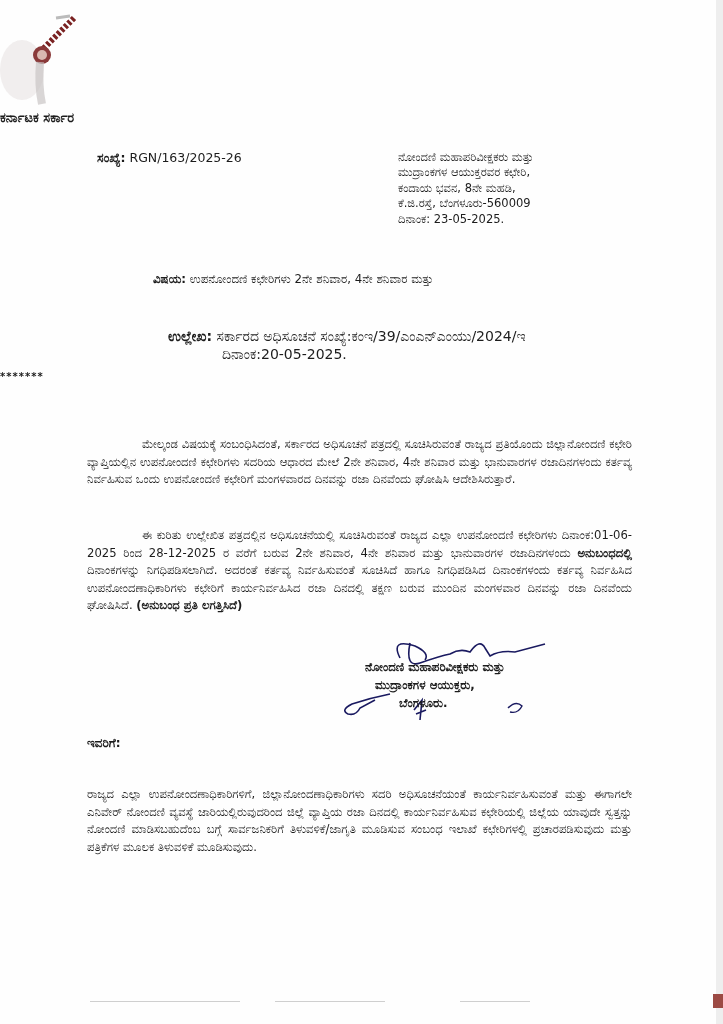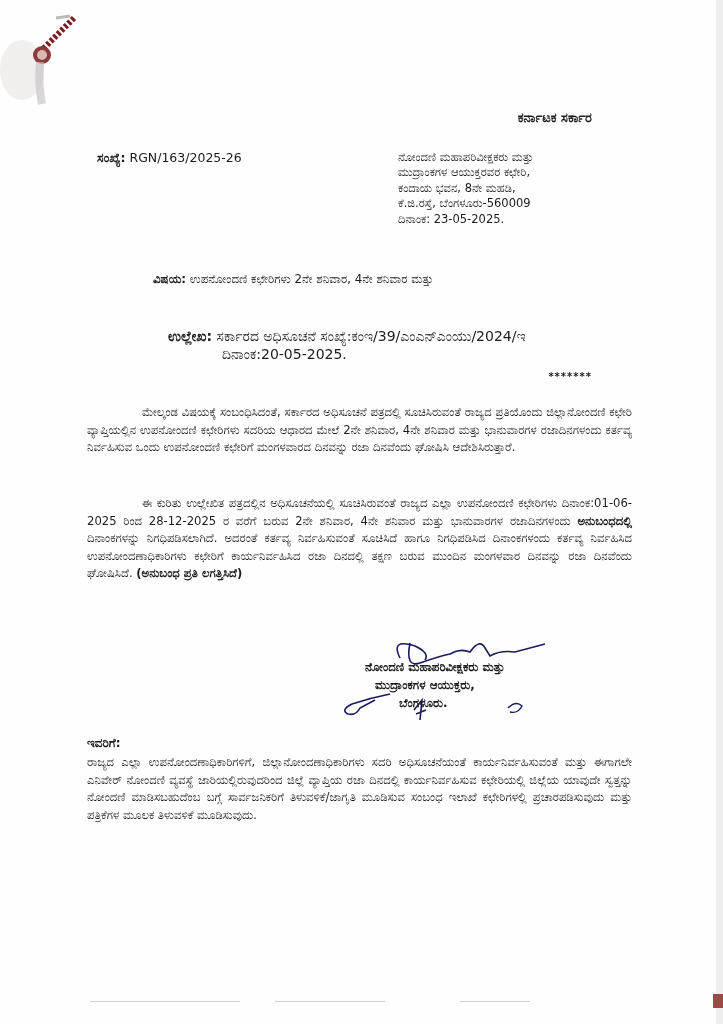--- a/index.html
+++ b/index.html
@@ -16,38 +16,39 @@
   }
   .right-edge {
     position: absolute; right: 0; top: 0; width: 7px; height: 1024px;
     background: #eeeeee;
   }
   .bottom-mark {
     position: absolute; right: 0; top: 994px; width: 10px; height: 14px;
     background: #9c4a44;
   }
   .tag-art { position: absolute; left: 0; top: 0; width: 80px; height: 115px; }
-  .centered { position: absolute; left: 0; width: 592px; text-align: right; }
+  .centered { position: absolute; left: 0; width: 592px; text-align: left; }
   .hdr1 { top: 110px; font-size: 13px; font-weight: bold; }
   .hdr2 { top: 127px; font-size: 13px; font-weight: bold; }
   .ref-no { position: absolute; left: 97px; top: 150px; font-size: 12.5px; }
   .ref-no b { font-weight: bold; }
   .addr { position: absolute; left: 398px; top: 150px; font-size: 11.5px; line-height: 15.4px; }
   .title { top: 244px; font-size: 12.5px; font-weight: bold; text-decoration: underline; }
   .subject { position: absolute; left: 153px; top: 270px; font-size: 11.8px; line-height: 18px; width: 470px; }
   .subject .lbl { font-weight: bold; margin-top: 28px; }
   .subject .line2 { padding-left: 52px; display: block; }
   .reference { position: absolute; left: 160px; top: 327px; font-size: 14px; line-height: 18px; width: 480px; margin-left: 8px; }
   .reference .lbl { font-weight: bold; }
   .reference .line2 { padding-left: 54px; display: block; }
   .stars { top: 371px; font-size: 10px; letter-spacing: 1px; font-weight: bold; }
   .para {
     position: absolute; left: 87px; width: 545px;
     font-size: 11.6px; line-height: 17.6px; text-align: justify;
     text-align-last: left;
+    margin-top: 32px;
   }
   .para1 { top: 404px; }
   .para2 { top: 495px; }
   .indent { display: inline-block; width: 55px; }
   .bold { font-weight: bold; }
   .sign-block { position: absolute; left: 330px; top: 628px; width: 300px; height: 100px; }
   .sign-text { position: absolute; left: 35px; top: 30px; font-size: 11.8px; line-height: 18px; font-weight: 600; }
   .sign-text div:nth-child(2) { padding-left: 10px; }
   .sign-text div:nth-child(3) { padding-left: 34px; }
   .to-label { position: absolute; left: 87px; top: 736px; font-size: 12px; font-weight: bold; }

